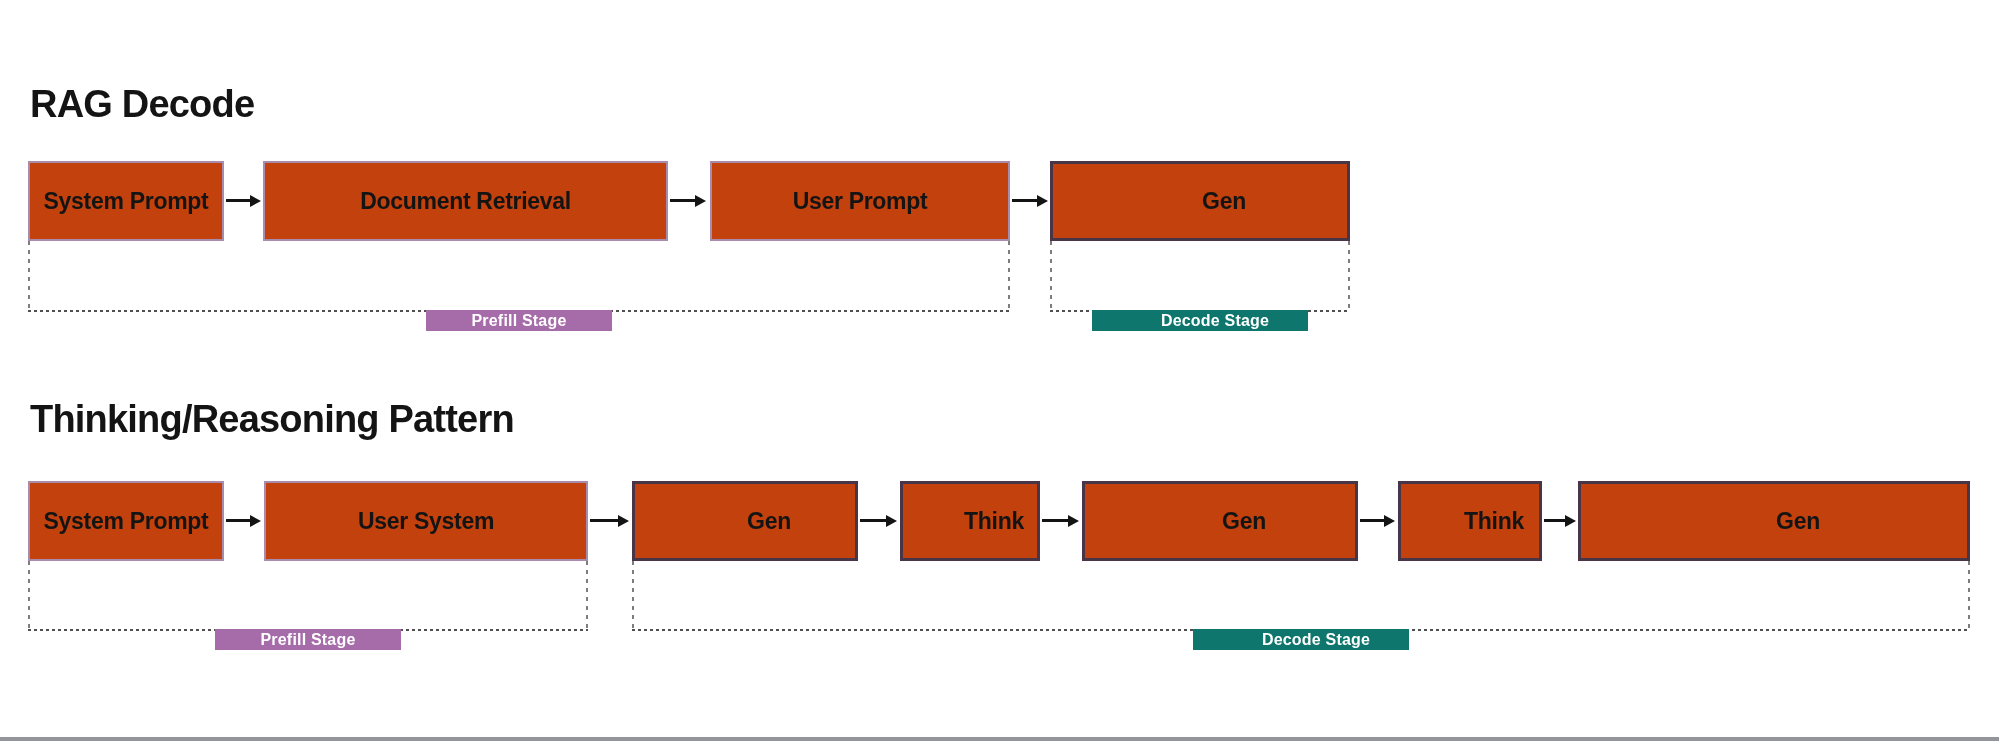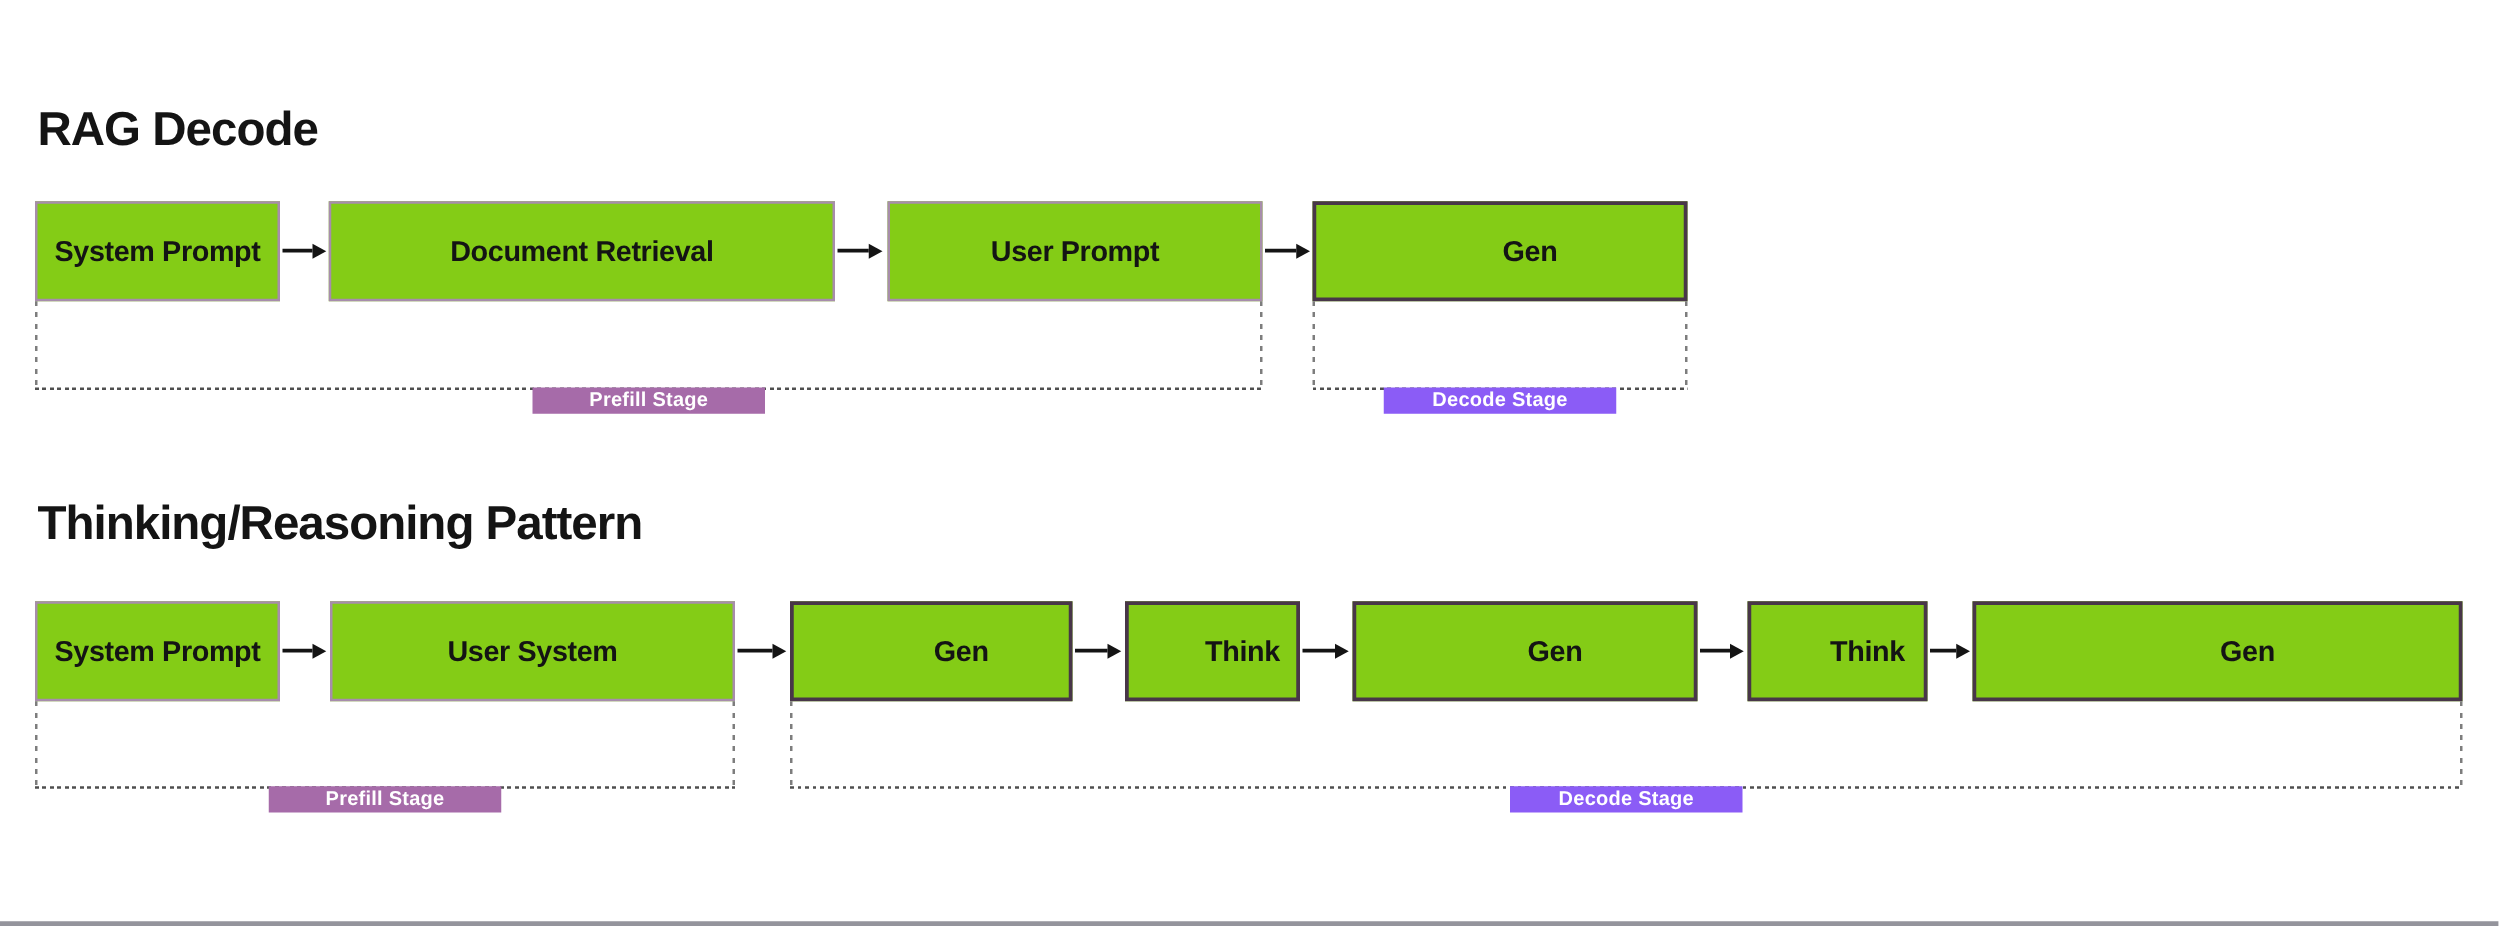--- a/index.html
+++ b/index.html
@@ -5,21 +5,21 @@
   html,body { margin:0; padding:0; background:#ffffff; }
   #canvas {
     position:relative; width:1999px; height:741px; background:#ffffff;
     font-family:"Liberation Sans", sans-serif; overflow:hidden;
   }
   .diagram-title {
     position:absolute; font-size:38px; font-weight:700; color:#141414;
     letter-spacing:-0.8px; white-space:nowrap;
   }
   .node {
-    position:absolute; height:80px; background:#84cc16; box-sizing:border-box;
+    position:absolute; height:80px; background:#c2410c; box-sizing:border-box;
     display:flex; align-items:center; justify-content:center;
     font-size:23px; font-weight:700; color:#141414; letter-spacing:-0.3px;
     white-space:nowrap;
   }
   .node--light { border:2px solid #a78dab; }
   .node--dark  { border:3px solid #483648;padding-left:48px; }
   .arrow {
     position:absolute; height:3px; background:#141414;
   }
   .arrow::after {
@@ -40,21 +40,21 @@
     background:repeating-linear-gradient(90deg,#4f4f4f 0 3px,transparent 3px 6px);
   }
   .stage-badge {
     position:absolute; left:50%; transform:translateX(-50%); bottom:-19px;
     width:186px; height:21px;
     display:flex; align-items:center; justify-content:center;
     color:#ffffff; font-size:16px; font-weight:700; letter-spacing:0.2px;
     white-space:nowrap;
   }
   .stage-badge--prefill { background:#a66ba9; }
-  .stage-badge--decode  { background:#8b5cf6; }
+  .stage-badge--decode  { background:#0f766e;padding-left:30px; }
   .bottom-bar {
     position:absolute; left:0; right:0; bottom:0; height:4px; background:#94949c;
   }
 </style>
 </head>
 <body>
 
 <div id="canvas">
 
   <div class="diagram-title" style="left:30px; top:83px;">RAG Decode</div>

